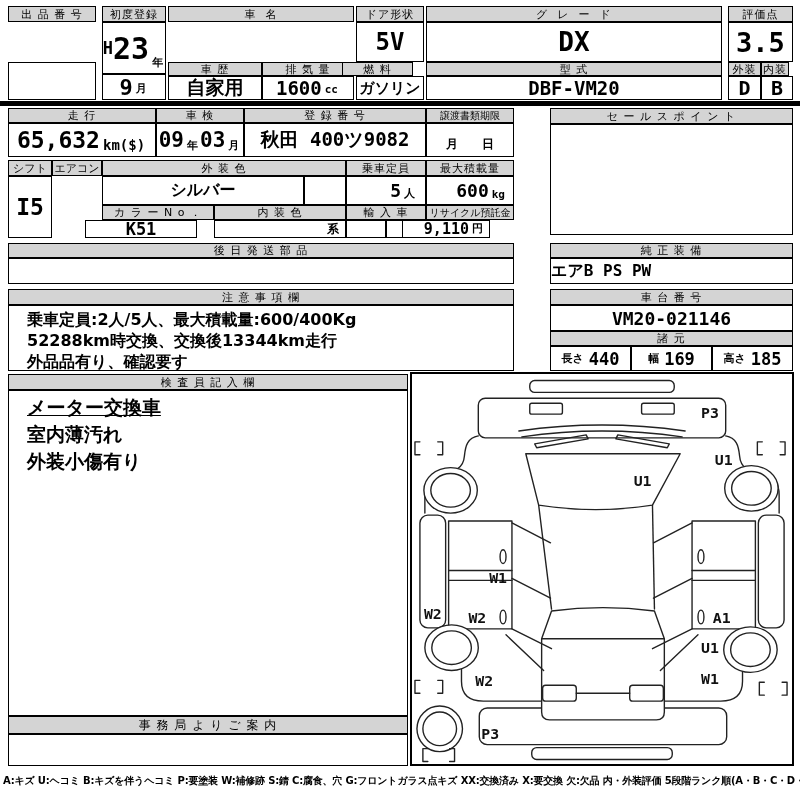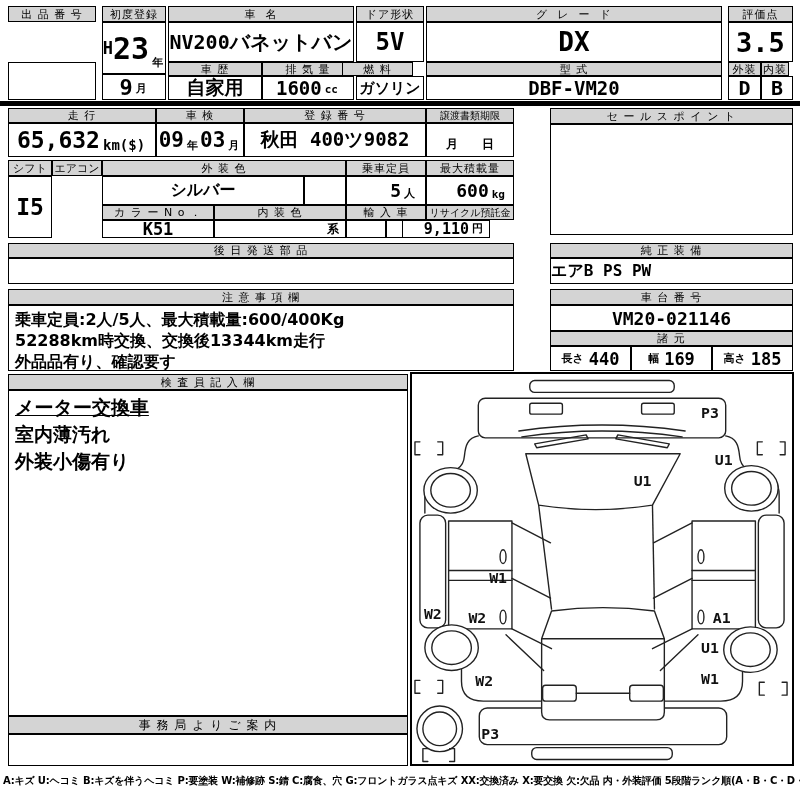--- a/index.html
+++ b/index.html
@@ -9,21 +9,21 @@
         display:flex;align-items:center;justify-content:center;white-space:pre;overflow:hidden;}
   .hdr{background:#d4d4d4;font-size:11px;font-weight:normal;letter-spacing:1px;}
   .hdr.sm{font-size:10px;letter-spacing:0;}
   .v{font-weight:bold;font-family:"DejaVu Sans Mono","DejaVu Sans",monospace;}
   .left{justify-content:flex-start;}
   .right{justify-content:flex-end;}
   .unit{font-size:11px;font-weight:bold;align-self:flex-end;margin:0 2px 3px 3px;}
   .big{font-size:30px;}
   .divider{position:absolute;left:0;top:101px;width:800px;height:5px;background:#000;}
   .textbox{align-items:flex-start;justify-content:flex-start;flex-direction:column;
-           padding:3px 6px;font-weight:bold;}
+           padding:3px 18px;font-weight:bold;}
   .textbox .line{white-space:pre;}
   .notes .line{font-size:16px;line-height:21px;}
   .insp .line{font-size:19px;line-height:27px;}
   .insp .line:first-child{text-decoration:underline;}
   #diagram-box{position:absolute;left:410px;top:372px;width:384px;height:394px;
                border:2.5px solid #000;box-sizing:border-box;background:#fff;}
   .dg{width:100%;height:100%;}
   .dg .s{stroke:#222;stroke-width:1.4;fill:none;stroke-linejoin:round;stroke-linecap:round;}
   .dg .sf{stroke:#222;stroke-width:1.4;fill:#fff;stroke-linejoin:round;}
   .dg text{font:bold 15px "DejaVu Sans Mono","DejaVu Sans",monospace;fill:#111;}
@@ -40,21 +40,20 @@
 
   <div class="cell hdr" style="left:102px;top:6px;width:64px;height:16px">初度登録</div>
   <div class="cell v" style="left:102px;top:22px;width:64px;height:52px">
     <span style="font-size:17px">H</span><span class="big">23</span><span class="unit">年</span>
   </div>
   <div class="cell v" style="left:102px;top:74px;width:64px;height:26px">
     <span style="font-size:22px">9</span><span class="unit">月</span>
   </div>
 
   <div class="cell hdr" style="left:168px;top:6px;width:186px;height:16px">車  名</div>
-  <div class="cell v" style="left:168px;top:22px;width:186px;height:40px;font-size:20px">NV200バネットバン</div>
   <div class="cell hdr" style="left:168px;top:62px;width:94px;height:14px">車 歴</div>
   <div class="cell v" style="left:168px;top:76px;width:94px;height:24px;font-size:19px">自家用</div>
   <div class="cell hdr" style="left:262px;top:62px;width:92px;height:14px">排 気 量</div>
   <div class="cell v" style="left:262px;top:76px;width:92px;height:24px">
     <span style="font-size:19px">1600</span><span class="unit">cc</span>
   </div>
 
   <div class="cell hdr" style="left:356px;top:6px;width:68px;height:16px">ドア形状</div>
   <div class="cell v" style="left:356px;top:22px;width:68px;height:40px;font-size:24px">5V</div>
   <div class="cell hdr" style="left:342px;top:62px;width:71px;height:14px">燃 料</div>
@@ -103,21 +102,21 @@
   </div>
   <div class="cell hdr" style="left:426px;top:160px;width:88px;height:16px">最大積載量</div>
   <div class="cell v right" style="left:426px;top:176px;width:88px;height:29px;padding-right:6px">
     <span style="font-size:18px">600</span><span class="unit">kg</span>
   </div>
 
   <div class="cell hdr" style="left:102px;top:205px;width:112px;height:15px">カ ラ ー N o ．</div>
   <div class="cell hdr" style="left:214px;top:205px;width:132px;height:15px">内 装 色</div>
   <div class="cell hdr" style="left:346px;top:205px;width:80px;height:15px">輸 入 車</div>
   <div class="cell hdr sm" style="left:426px;top:205px;width:88px;height:15px">リサイクル預託金</div>
-  <div class="cell v" style="left:102px;top:220px;width:112px;height:18px;font-size:17px">K51</div>
+  <div class="cell v" style="left:85px;top:220px;width:112px;height:18px;font-size:17px">K51</div>
   <div class="cell right" style="left:214px;top:220px;width:132px;height:18px;font-size:12px;font-weight:bold;padding-right:6px">系</div>
   <div class="cell" style="left:346px;top:220px;width:40px;height:18px"></div>
   <div class="cell" style="left:386px;top:220px;width:40px;height:18px"></div>
   <div class="cell v right" style="left:402px;top:220px;width:88px;height:18px;padding-right:4px">
     <span style="font-size:15px">9,110</span><span class="unit" style="margin-bottom:1px">円</span>
   </div>
 
   <div class="cell hdr" style="left:8px;top:243px;width:506px;height:15px">後 日 発 送 部 品</div>
   <div class="cell" style="left:8px;top:258px;width:506px;height:26px"></div>
   <div class="cell hdr" style="left:550px;top:243px;width:243px;height:15px">純 正 装 備</div>

